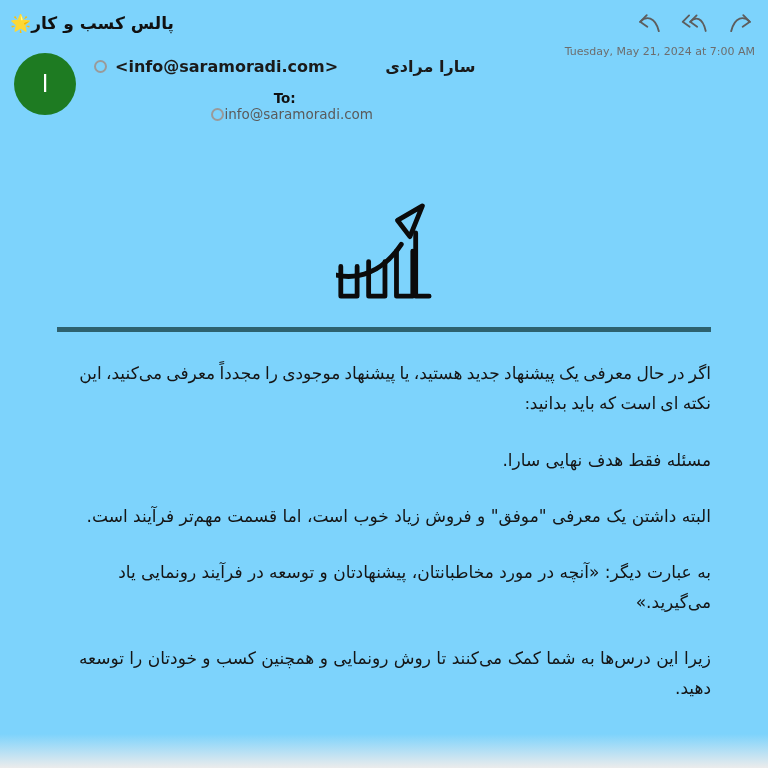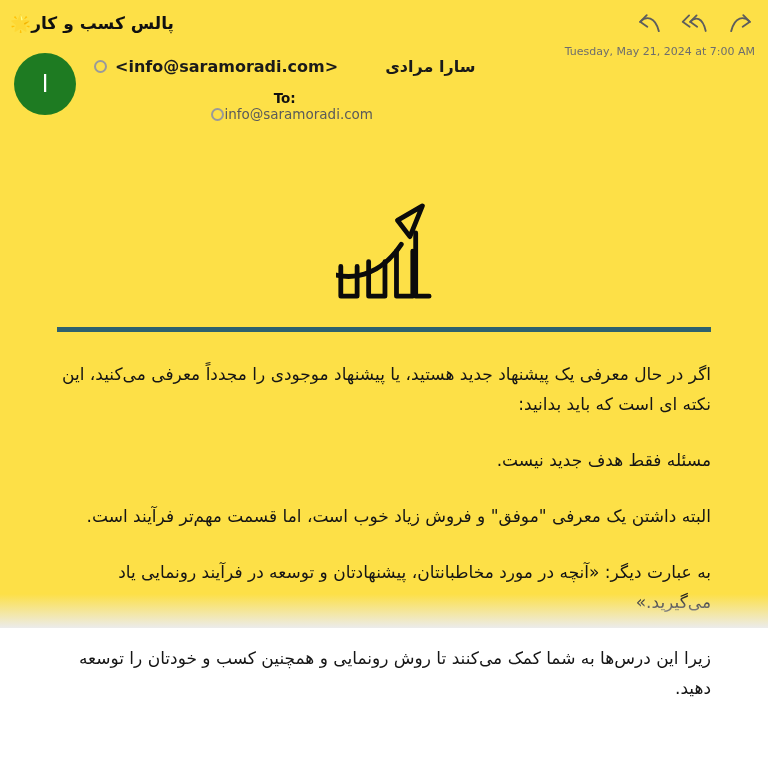--- a/index.html
+++ b/index.html
@@ -1,21 +1,21 @@
 <!DOCTYPE html>
 <html lang="fa"><head>
 <meta charset="utf-8">
 <style>
   html,body{margin:0;padding:0;}
   body{
     width:768px;height:768px;background:#ffffff;
     font-family:"DejaVu Sans", sans-serif;
     overflow:hidden;
   }
-  .app{position:relative;width:768px;height:628px;background:#fde047;}
+  .app{position:relative;width:768px;height:768px;background:#7dd3fc;}
 
   
   .mail-header{
     display:flex;justify-content:space-between;align-items:flex-start;
     padding:10px 14px 0 10px;
   }
   .subject{
     font-size:17px;font-weight:bold;color:#101010;
     direction:rtl;unicode-bidi:plaintext;line-height:26px;
   }
@@ -40,21 +40,21 @@
   .to-chip{display:flex;align-items:center;margin-left:15px;color:#5a5a5a;}
   .date{position:absolute;top:9px;right:13px;color:#6d6d6d;font-size:11px;}
 
   
   .email-body{padding:0 57px;}
   .logo-wrap{text-align:center;margin-top:78px;line-height:0;}
   .logo-wrap svg{stroke:#0b0b0b;fill:none;stroke-width:5;stroke-linecap:round;stroke-linejoin:round;}
   .divider{height:5px;background:#2e616e;margin-top:23px;}
   .paragraphs{direction:rtl;text-align:right;font-size:17px;line-height:30px;color:#151515;}
   .paragraphs p{margin:26px 0 0 0;}
-  .paragraphs p:first-child{margin-top:27px;}
+  .paragraphs p:first-child{margin-top:27px;font-family:Liberation Serif, serif;}
 
   
   .bottom-fade{
     position:absolute;left:0;right:0;bottom:0;height:34px;
     background:linear-gradient(180deg, rgba(255,255,255,0) 0%, #ececec 100%);
     pointer-events:none;
   }
 </style>
 </head>
 <body>
@@ -123,21 +123,21 @@
           <path d="M0 76 C 22 81, 48 74, 68 44"></path>
           <path d="M90 4 L64 19 L77 36 Z"></path>
         </svg>
       </span>
     </div>
 
     <div class="divider"></div>
 
     <div class="paragraphs">
       <p>اگر در حال معرفی یک پیشنهاد جدید هستید، یا پیشنهاد موجودی را مجدداً معرفی می‌کنید، این نکته ای است که باید بدانید:</p>
-      <p>مسئله فقط هدف جدید نیست.</p>
+      <p>مسئله فقط هدف نهایی سارا.</p>
       <p>البته داشتن یک معرفی "موفق" و فروش زیاد خوب است، اما قسمت مهم‌تر فرآیند است.</p>
       <p>به عبارت دیگر: «آنچه در مورد مخاطبانتان، پیشنهادتان و توسعه در فرآیند رونمایی یاد می‌گیرید.»</p>
       <p>زیرا این درس‌ها به شما کمک می‌کنند تا روش رونمایی و همچنین کسب و خودتان را توسعه دهید.</p>
     </div>
   </div>
 
   <div class="bottom-fade"></div>
 </div>
 
 </body></html>

